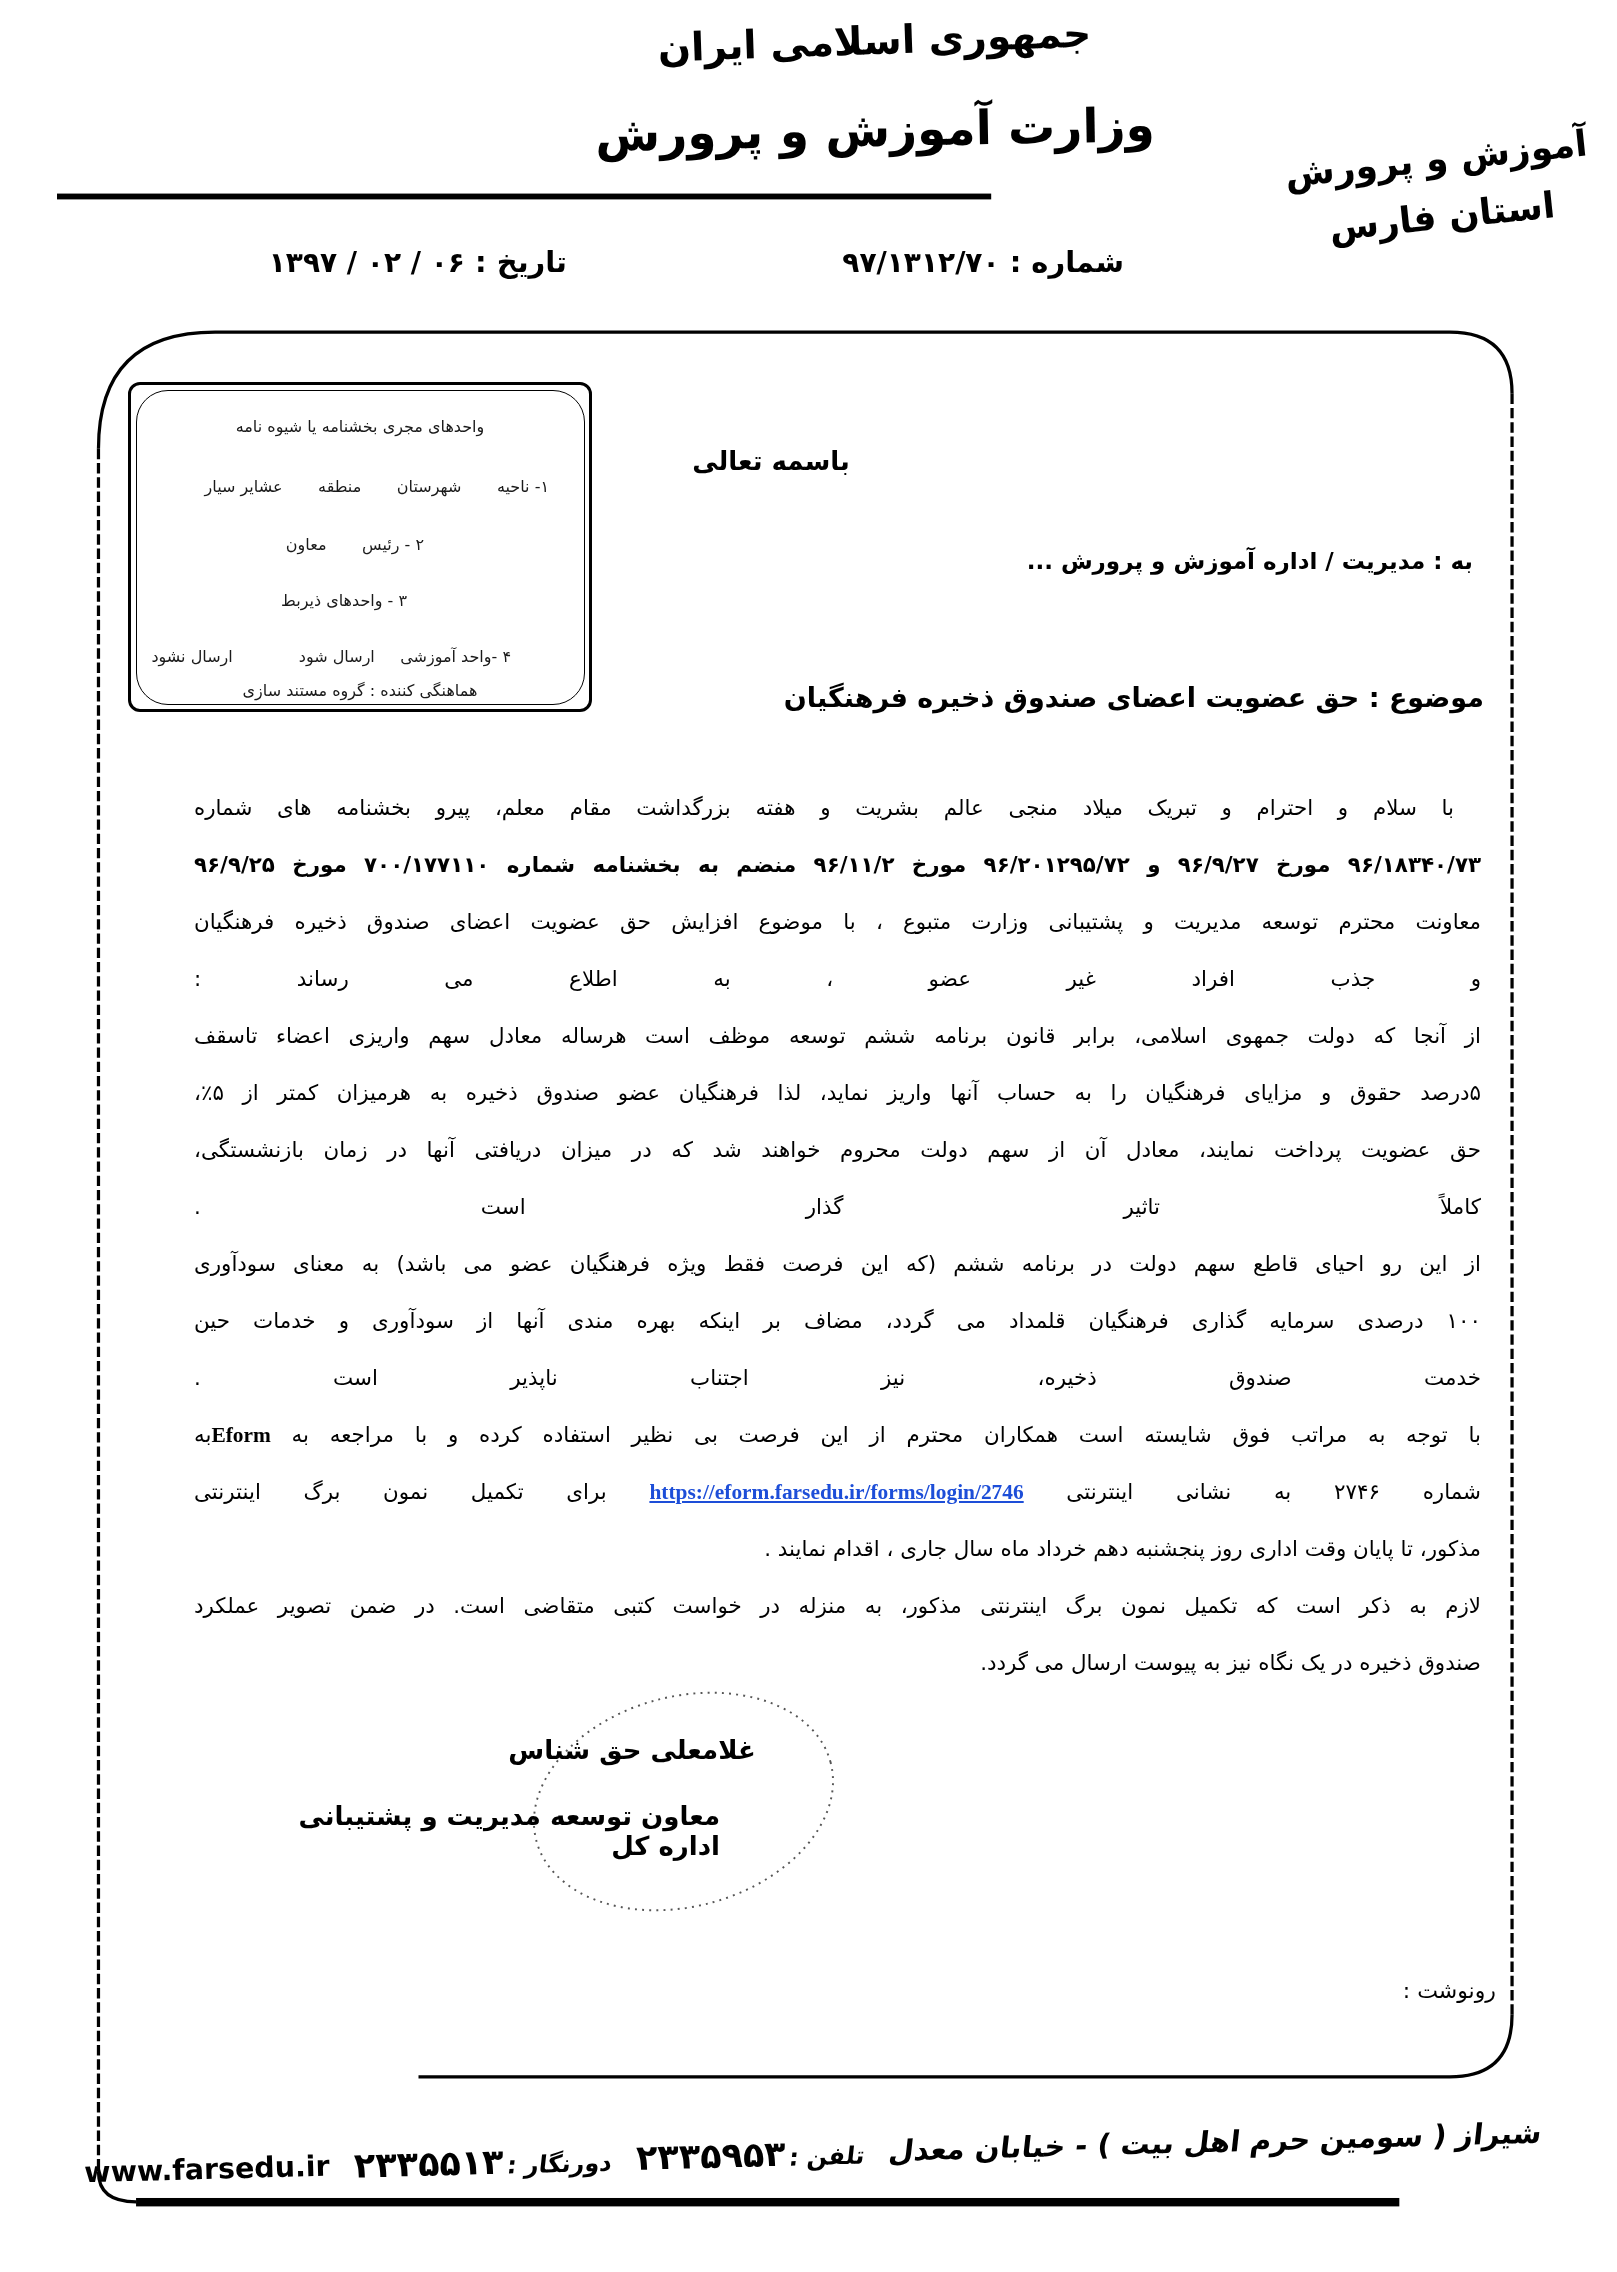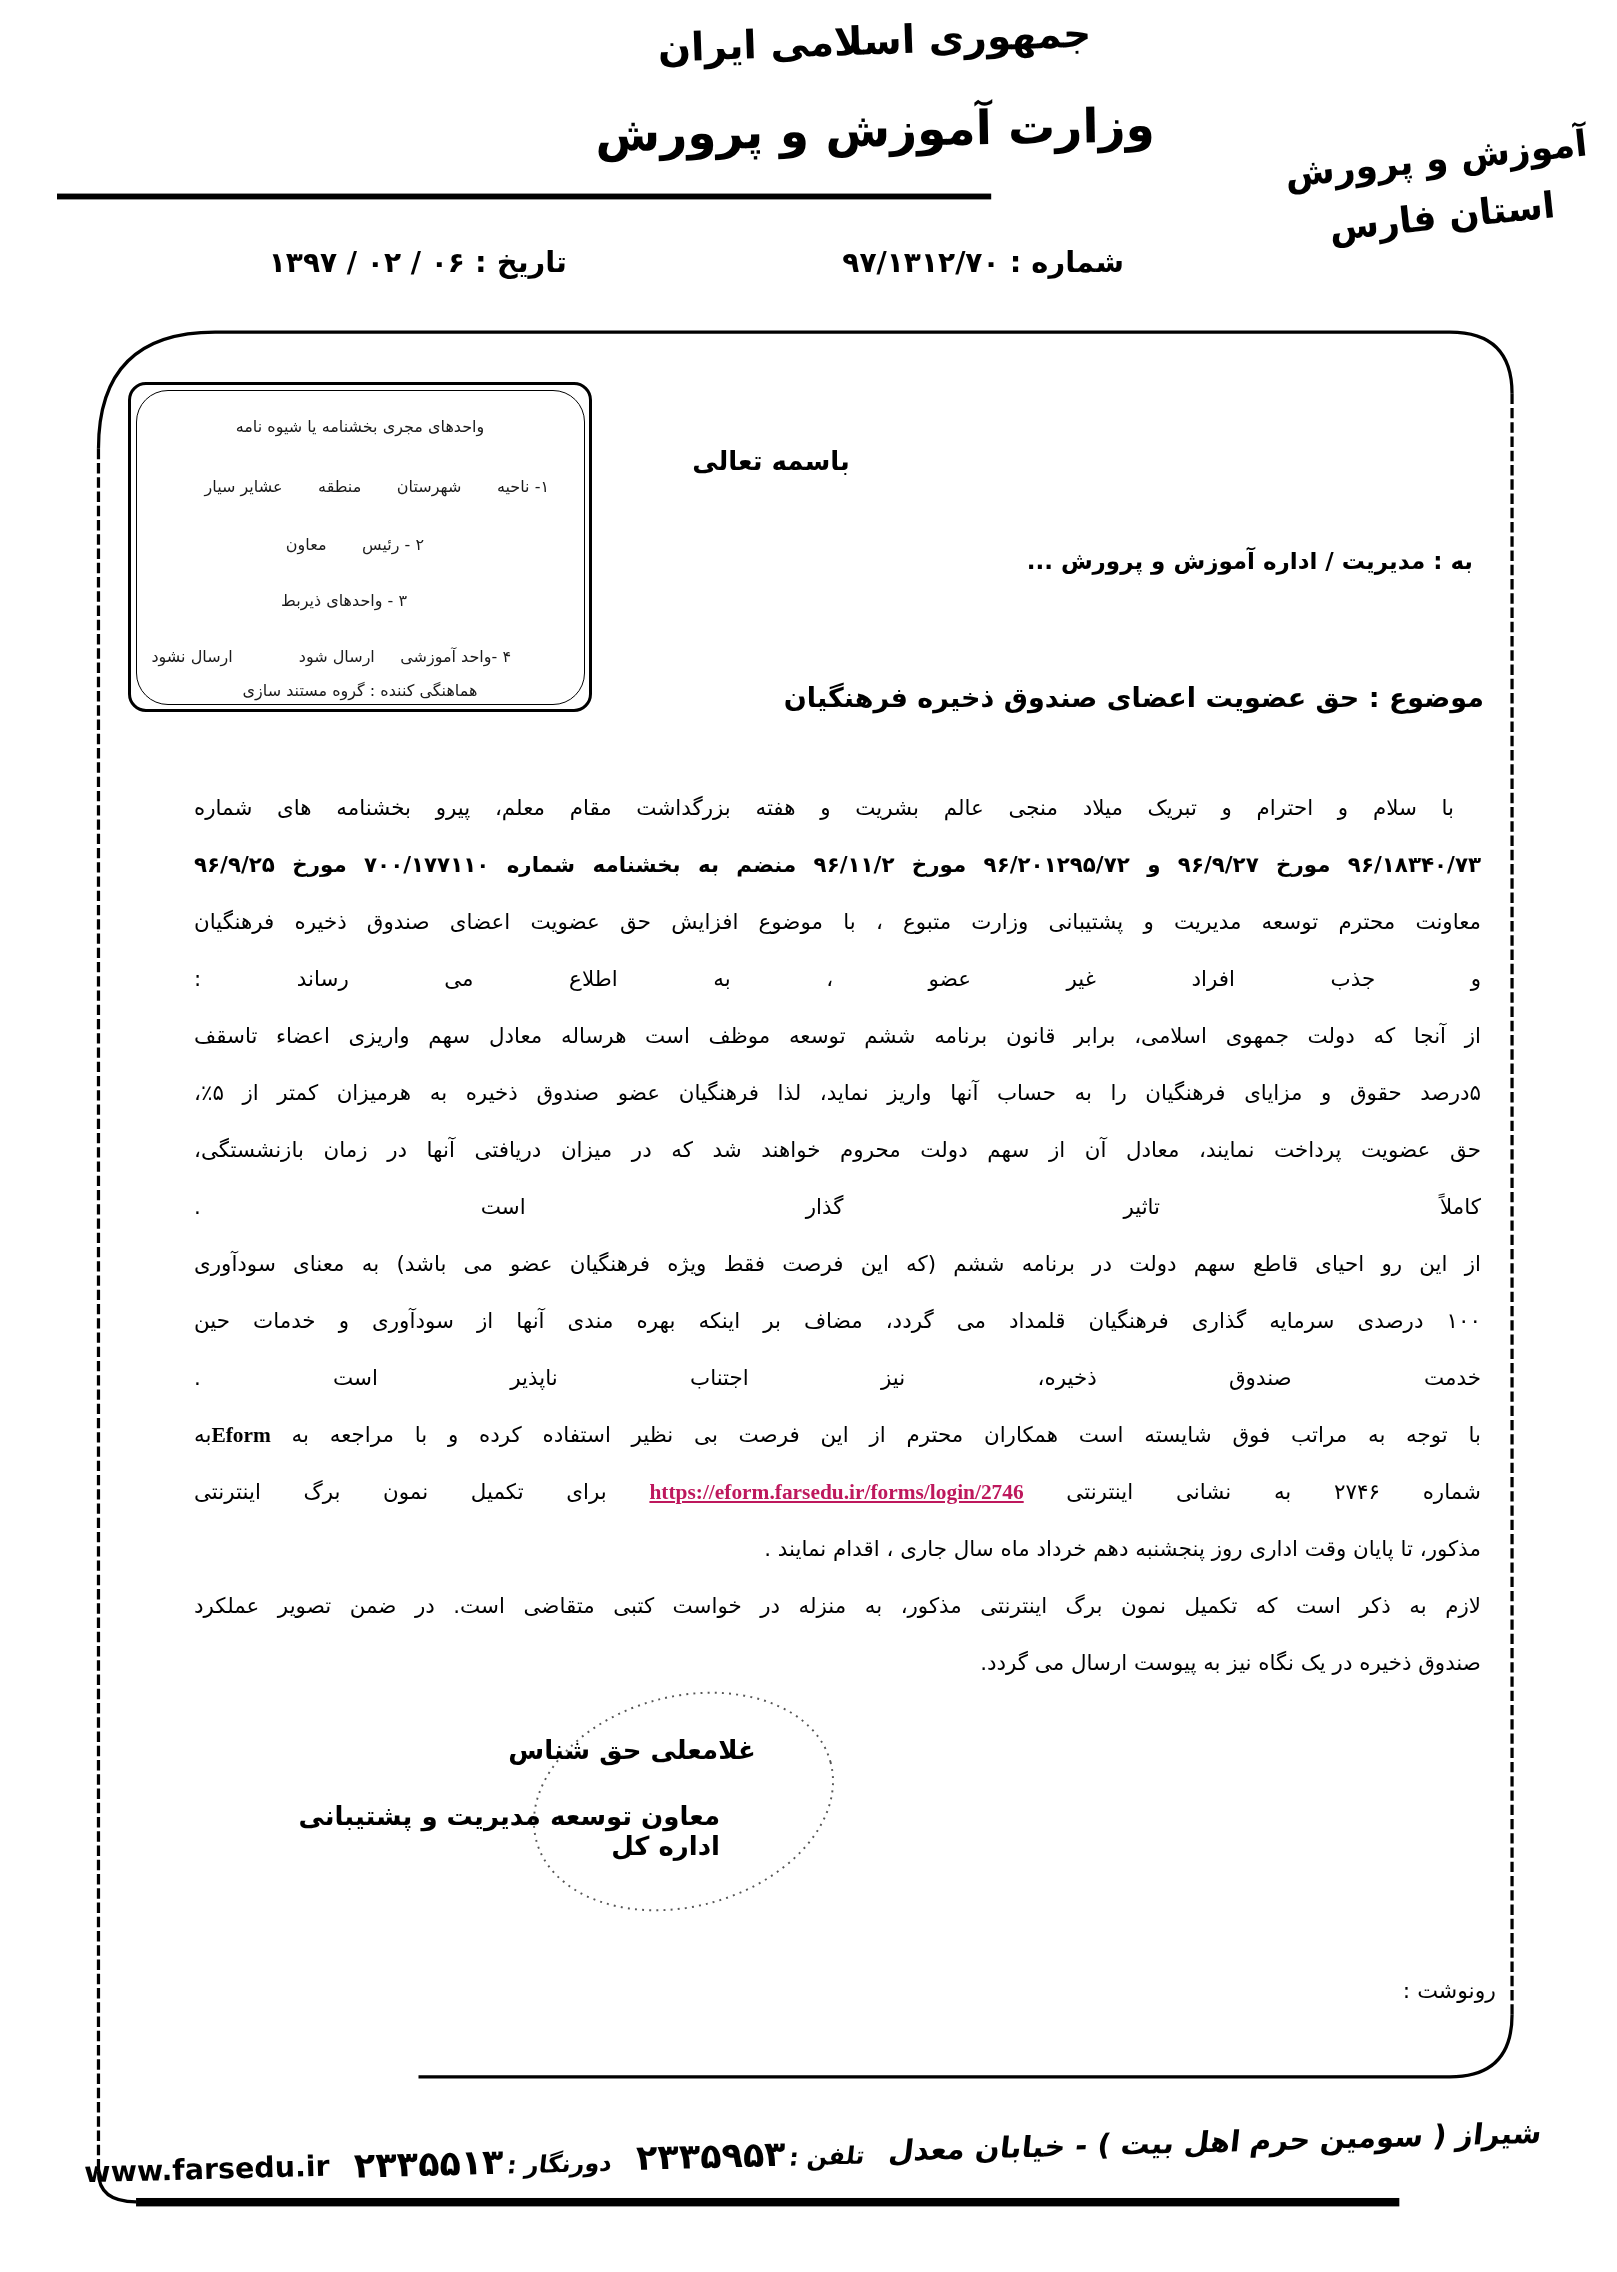--- a/index.html
+++ b/index.html
@@ -16,42 +16,42 @@
   .center{text-align:center;}
   .calli{font-weight:bold;}
   
   .country-title{left:583px;top:18px;width:583px;font-size:39px;font-weight:bold;transform:rotate(-2deg);}
   .ministry-title{left:538px;top:102px;width:674px;font-size:47px;font-weight:bold;transform:rotate(-1deg);}
   .province{left:1264px;top:130px;width:350px;font-size:36px;font-weight:bold;line-height:1.6;transform:rotate(-6deg);}
   .numrow{right:493px;top:245px;font-size:29px;font-weight:bold;}
   .daterow{right:1050px;top:245px;font-size:29px;font-weight:bold;}
   .numrow .val,.daterow .val{font-size:28px;}
   
-  .stamp{left:128px;top:382px;width:458px;height:324px;border:3.2px solid #000;border-radius:18px;}
+  .stamp{left:128px;top:382px;width:458px;height:324px;border:3.2px solid #000;border-radius:12px;}
   .stamp-inner{position:absolute;inset:4.5px;border:1.9px solid #000;border-radius:32px;}
   .stamp .abs{white-space:pre;color:#1a1a1a;font-size:16px;}
   .stamp-title{top:32px;left:0;width:100%;text-align:center;}
   .stamp-r1{top:92px;right:40px;}
   .stamp-r2{top:150px;right:165px;}
   .stamp-r3{top:206px;right:182px;}
   .stamp-r4{top:262px;right:78px;}
   .stamp-co{bottom:9px;left:0;width:100%;text-align:center;font-size:15px;}
   
   .besm{left:661px;top:446px;width:220px;text-align:center;font-size:26px;font-weight:bold;}
   .toline{right:144px;top:548px;font-size:23px;font-weight:bold;}
   .subjline{right:133px;top:642px;font-size:27px;font-weight:bold;margin-top:40px;}
   
   .body{right:136px;top:779px;width:1287px;font-size:21.4px;}
   .bodyline{height:57px;line-height:57px;}
   .just{text-align:justify;text-align-last:justify;}
   .plain{text-align:right;}
   .indent{padding-right:27px;}
   .bold{font-weight:bold;}
   .latin{font-family:"Liberation Serif",serif;font-weight:bold;}
-  .url{font-family:"Liberation Serif",serif;font-weight:bold;text-decoration:underline;color:#be185d;}
+  .url{font-family:"Liberation Serif",serif;font-weight:bold;text-decoration:underline;color:#1d4ed8;}
   
   .sig-name{left:454px;top:1735px;width:356px;text-align:center;font-size:26px;font-weight:bold;}
   .sig-title{left:253px;top:1801px;width:467px;text-align:right;font-size:26px;font-weight:bold;}
   .cc{right:121px;top:1978px;font-size:22px;}
   
   .footer{left:84px;top:2107px;width:1458px;height:91px;display:flex;flex-direction:row;
           justify-content:space-between;align-items:center;transform:rotate(-1.6deg);}
   .f-addr{font-size:29px;font-weight:bold;transform:skewX(-8deg);}
   .f-lab{font-size:24px;font-weight:bold;transform:skewX(-8deg);display:inline-block;}
   .f-num{font-size:35px;font-weight:bold;letter-spacing:1.3px;}

